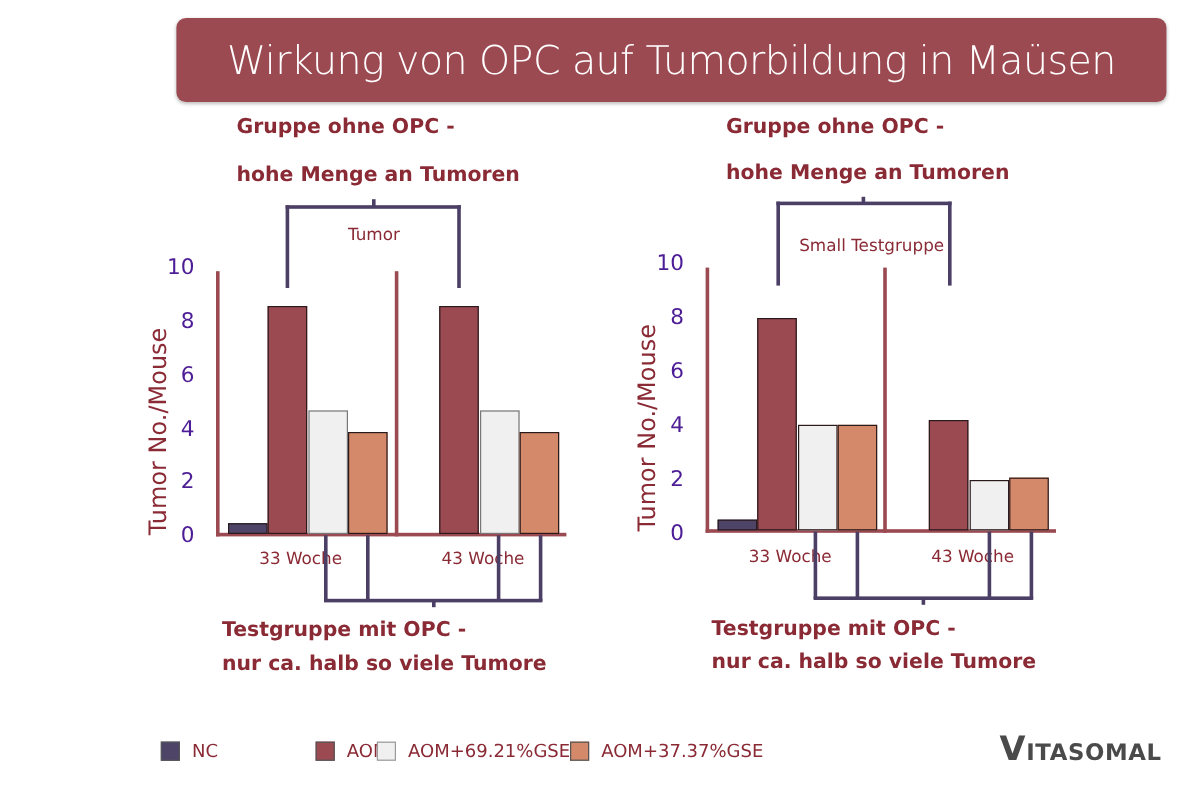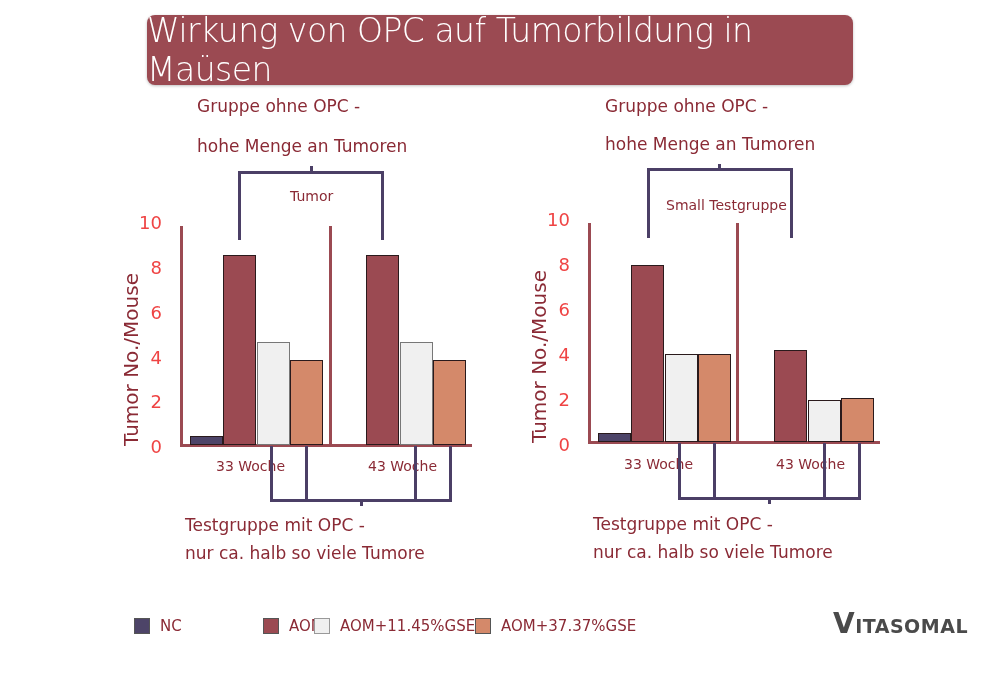--- a/index.html
+++ b/index.html
@@ -1,24 +1,24 @@
 <!DOCTYPE html>
 <html><head>
 <meta charset="utf-8">
 <style>
   html, body { margin:0; padding:0; }
   body { width:1000px; height:673px; background:#ffffff; position:relative; overflow:hidden;
          font-family:"Liberation Sans", sans-serif; color:#8a2a35; }
-  .title-box { position:absolute; left:147px; top:15px; width:706px; height:70px; background:#9b4a52;
+  .title-box { position:absolute; left:147px; top:15px; width:825px; height:70px; background:#9b4a52;
                border-radius:8px; box-shadow:0 1px 3px rgba(0,0,0,0.25); display:flex; align-items:center; justify-content:center; }
   .title-box span { color:#fff; font-size:33px; font-family:"DejaVu Sans", sans-serif; font-weight:300; letter-spacing:-0.5px; }
   .txt { position:absolute; font-family:"DejaVu Sans", sans-serif; color:#8a2a35; white-space:nowrap; }
-  .ann { font-size:17px; }
+  .ann { font-size:17px;font-weight:bold; }
   .sub { font-size:14px; }
-  .tick { font-size:18px; color:#ef4444; font-family:"DejaVu Sans", sans-serif; position:absolute; width:30px; text-align:right; }
+  .tick { font-size:18px; color:#4c1d95; font-family:"DejaVu Sans", sans-serif; position:absolute; width:30px; text-align:right; }
   .ylabel { position:absolute; font-size:20px; font-family:"DejaVu Sans", sans-serif; color:#8a2a35; transform:rotate(-90deg); transform-origin:left top; white-space:nowrap; }
   .axis { position:absolute; background:#9b4a52; }
   .bar { position:absolute; border:1px solid #2a1a1c; box-sizing:border-box; }
   .bracket { position:absolute; background:#4b3f66; }
   .legend-item { position:absolute; display:flex; align-items:center; top:617px; }
   .legend-swatch { width:16px; height:16px; border:1px solid #555; box-sizing:border-box; margin-right:10px; }
   .legend-label { font-size:15px; font-family:"DejaVu Sans", sans-serif; color:#8a2a35; }
   .logo { position:absolute; left:833px; top:607px; font-family:"DejaVu Sans", sans-serif; font-weight:bold; color:#4a4a4a; letter-spacing:0.5px; }
   .logo .big { font-size:28px; }
   .logo .rest { font-size:19px; }
@@ -124,21 +124,21 @@
   <div class="legend-item" style="left:134px;">
     <div class="legend-swatch" style="background:#4d4468;"></div>
     <span class="legend-label">NC</span>
   </div>
   <div class="legend-item" style="left:238px;margin-left:25px;">
     <div class="legend-swatch" style="background:#9b4a52;"></div>
     <span class="legend-label">AOM</span>
   </div>
   <div class="legend-item" style="left:314px;">
     <div class="legend-swatch" style="background:#f0f0f0; border-color:#999;"></div>
-    <span class="legend-label">AOM+11.45%GSE</span>
+    <span class="legend-label">AOM+69.21%GSE</span>
   </div>
   <div class="legend-item" style="left:475px;">
     <div class="legend-swatch" style="background:#d4896a;"></div>
     <span class="legend-label">AOM+37.37%GSE</span>
   </div>
 </div>
 
 <div class="logo">
   <span class="big">V</span><span class="rest">ITASOMAL</span>
 </div>

